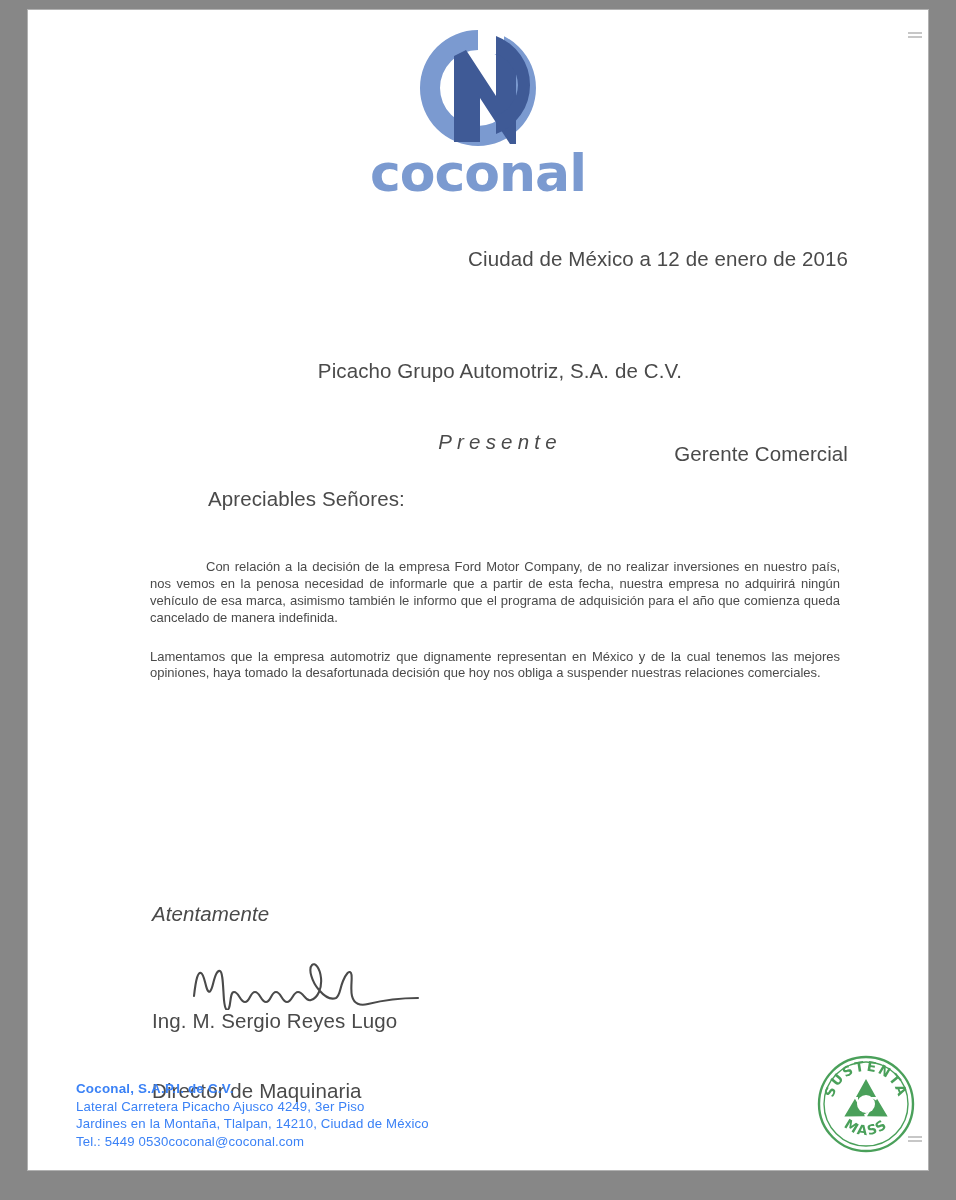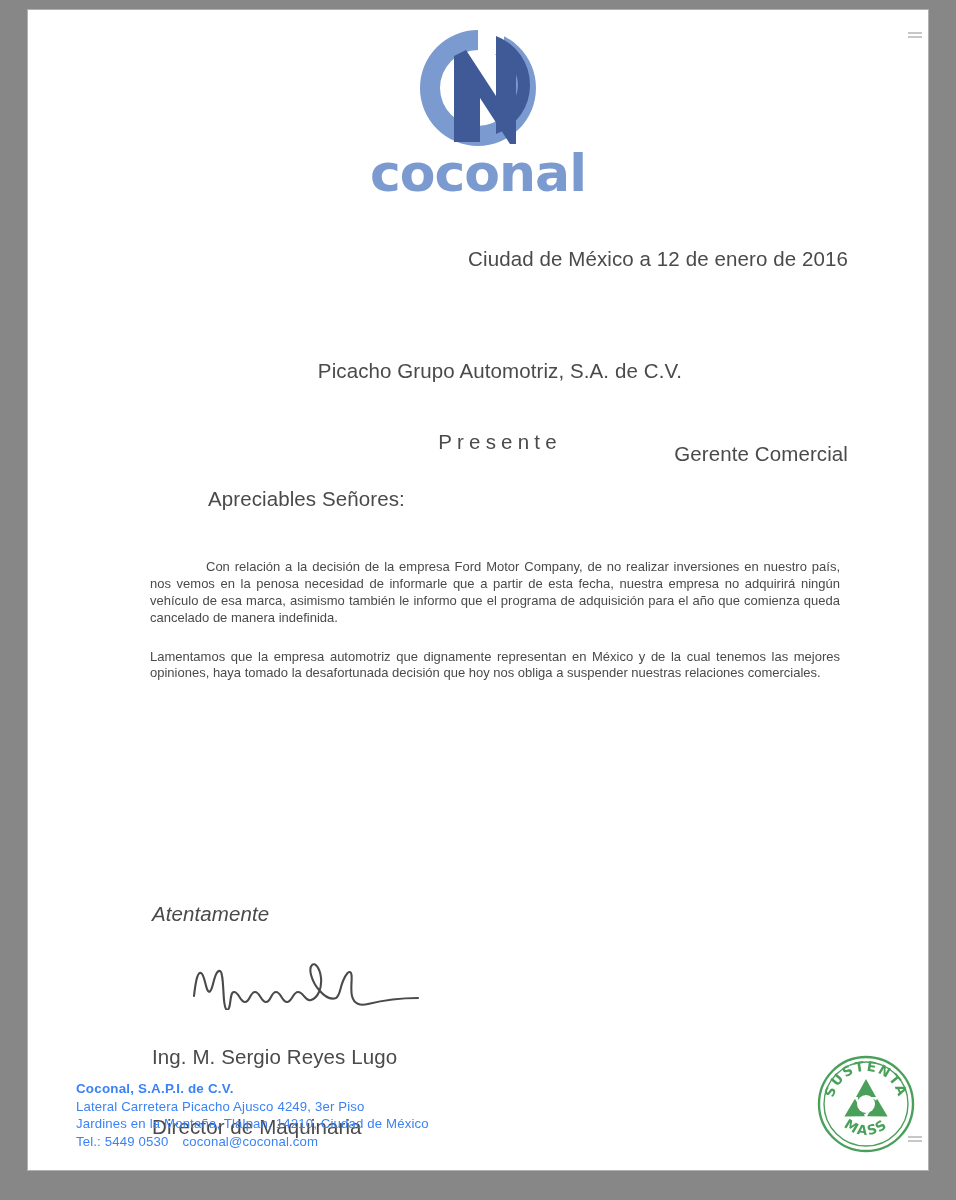--- a/index.html
+++ b/index.html
@@ -75,20 +75,21 @@
     top: 307px;
     width: 640px;
     text-align: center;
     margin-left: 28px;
   }
   #addressee-name { display: block; }
   #addressee-presente {
     display: block;
     letter-spacing: 5.2px;
     margin-top: 5px;
+    font-style: italic;
   }
 
   #attention-block {
     left: 0;
     top: 385px;
     width: 820px;
     text-align: right;
   }
   #attention-line { display: block; }
   #attention-role { display: block; margin-top: 5px; text-align: right; }
@@ -127,21 +128,21 @@
     position: absolute;
     left: 160px;
     top: 938px;
     width: 270px;
     height: 62px;
   }
   #signature-svg { display: block; width: 270px; height: 62px; }
 
   #signer-block {
     left: 124px;
-    top: 988px;
+    top: 952px;
     line-height: 1.14;
   }
   #signer-name { display: block; }
   #signer-title { display: block; }
 
   
   #footer-block {
     position: absolute;
     left: 48px;
     top: 1070px;
@@ -151,21 +152,21 @@
     letter-spacing: 0.15px;
   }
   #footer-company {
     display: block;
     font-weight: bold;
     font-size: 13.4px;
     letter-spacing: 0.2px;
   }
   #footer-address-1, #footer-address-2 { display: block; }
   #footer-contact { display: block; }
-  #footer-phone { margin-right: 14px; }
+  #footer-phone { }
 
   #eco-stamp {
     position: absolute;
     left: 786px;
     top: 1042px;
     width: 104px;
     height: 104px;
   }
   #eco-stamp svg { display: block; width: 104px; height: 104px; }
 

